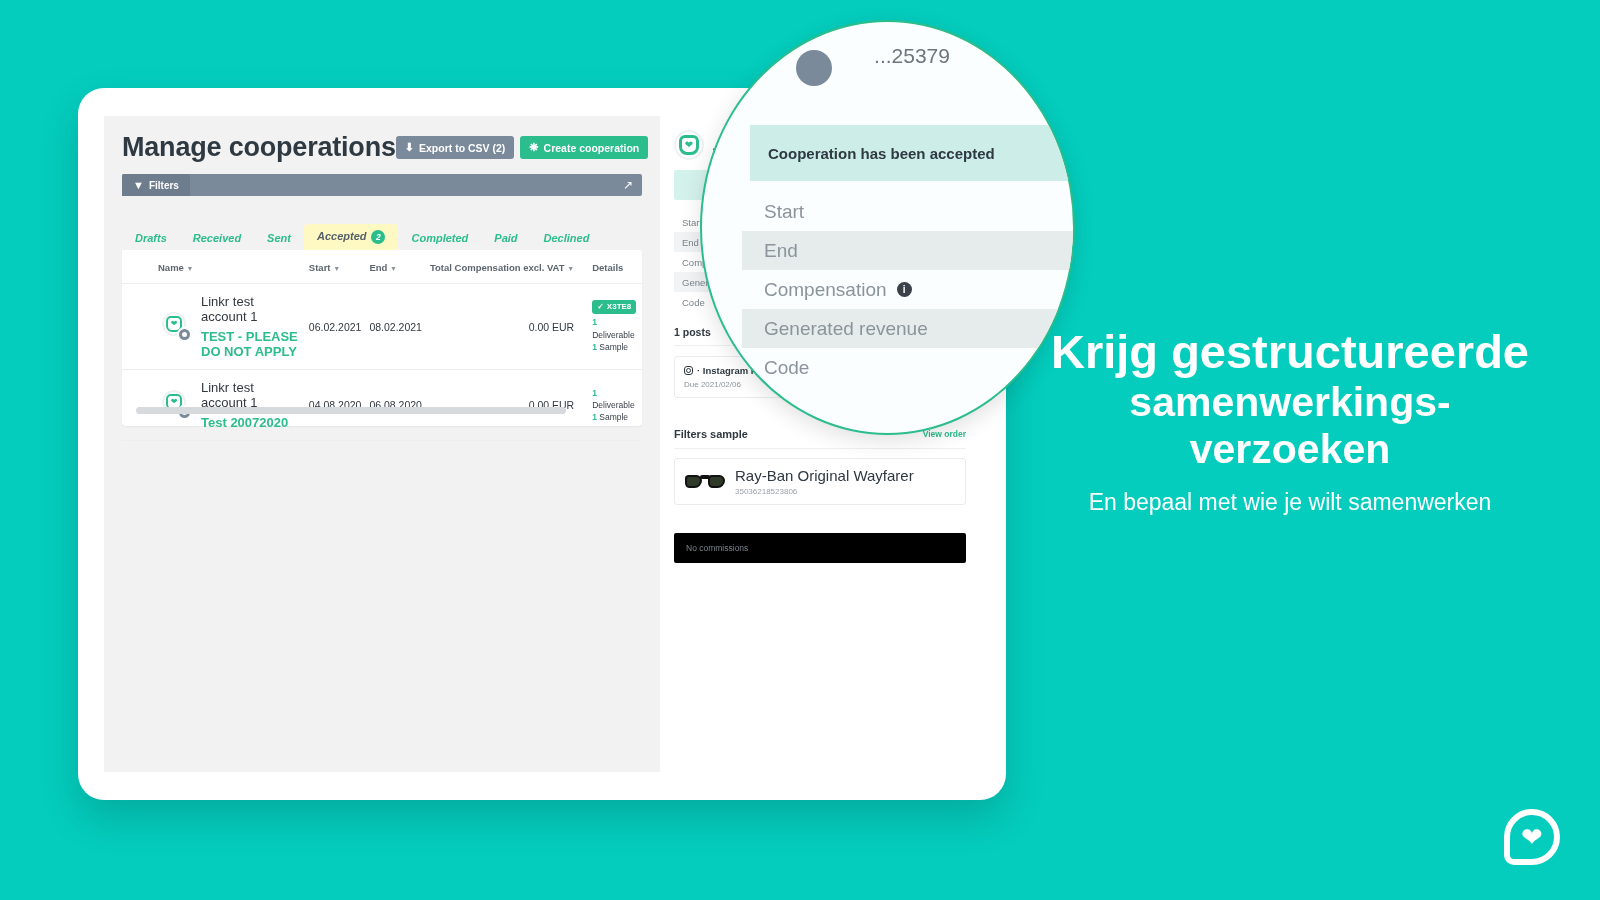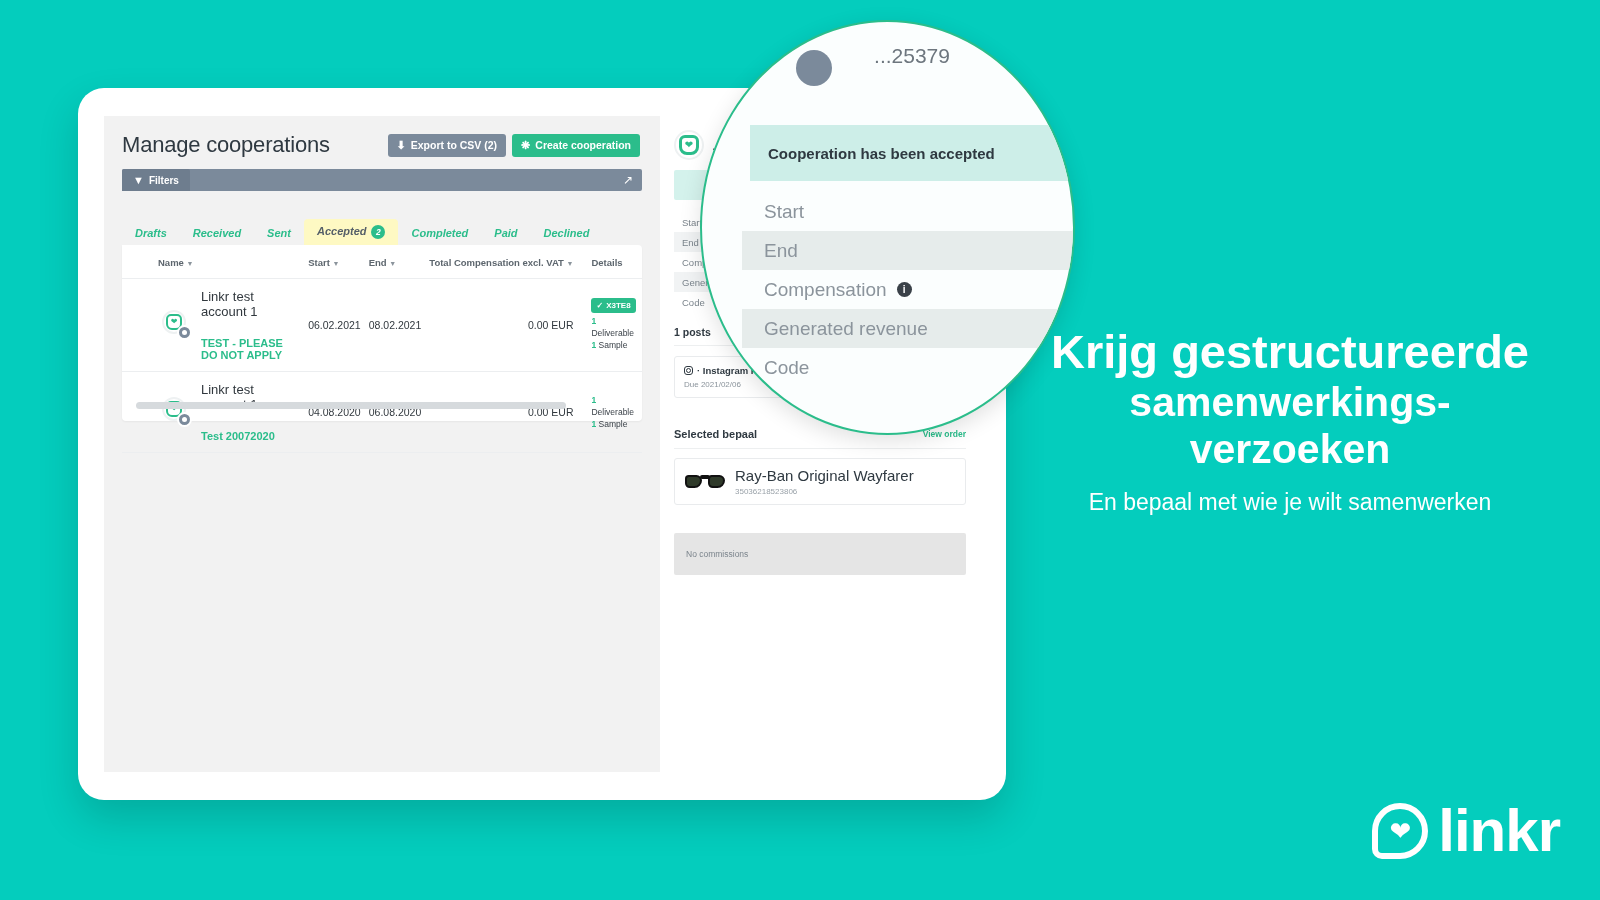--- a/index.html
+++ b/index.html
@@ -33,21 +33,21 @@
     left: 0; top: 0;
     width: 556px; height: 100%;
     background: #f2f2f2;
     padding: 16px 18px 0 18px;
   }
   .page-head {
     display: flex; align-items: center; justify-content: space-between;
     padding-right: 2px;
   }
   .page-title {
-    font-size: 22px; font-weight: 400; color: #2f3941;
+    font-size: 27px; font-weight: 700; color: #2f3941;
     letter-spacing: -0.2px; white-space: nowrap;
   }
   .head-btns { display: flex; gap: 6px; align-items: center; }
   .btn {
     display: inline-flex; align-items: center; gap: 5px;
     height: 23px; padding: 0 9px;
     border-radius: 3px; border: none;
     font-size: 10.5px; font-weight: bold; color: #fff;
     white-space: nowrap; cursor: pointer;
   }
@@ -111,21 +111,21 @@
   table.coop th.num, table.coop td.num { text-align: right; }
   table.coop td {
     padding: 10px 4px;
     border-bottom: 1px solid #eceef0;
     font-size: 10.5px; color: #31383e;
     vertical-align: middle;
   }
   .caret { font-size: 7px; color:#8b949c; }
   .name-cell { display: flex; align-items: center; gap: 9px; padding-left: 36px; }
   .name-txt .n1 { font-size: 13px; color: #31383e; }
-  .name-txt .n2 { font-size: 11px; color: #2bbd8b; font-weight: bold; margin-top: 18px; }
+  .name-txt .n2 { font-size: 13px; color: #2bbd8b; font-weight: bold; margin-top: 5px; }
 
   .avatar {
     position: relative; width: 30px; height: 30px; flex: none;
   }
   .av-shield {
     position:absolute; left:0; top:0; width: 24px; height: 24px;
     border-radius: 50%;
     background: #fff;
     border: 2px solid #eef1f2;
     display:flex; align-items:center; justify-content:center;
@@ -239,21 +239,21 @@
   .glasses .lens.l { left: 0; }
   .glasses .lens.r { right: 0; }
   .glasses .bridge {
     position:absolute; left: 15px; top: 2px; width: 10px; height: 4px;
     background:#111; border-radius: 2px;
   }
   .sample-name { font-size: 15px; color: #2f3941; }
   .sample-sku { font-size: 8px; color: #9aa2a9; margin-top: 3px; }
 
   .no-comm {
-    margin-top: 28px; height: 42px; background: #e5e5e5;
+    margin-top: 28px; height: 30px; background: #000000;
     display:flex; align-items:center;
     padding: 0 12px; font-size: 8.5px; color: #7b848c;
     border-radius: 2px;
   }
 
   
   .magnifier {
     position: absolute;
     left: 700px; top: 20px;
     width: 375px; height: 415px;
@@ -510,21 +510,21 @@
 
       <div class="post-card">
         <div class="post-title">
           <span class="ig-ico"></span>
           <span>· Instagram Po</span>
         </div>
         <div class="post-due">Due 2021/02/06</div>
       </div>
 
       <div class="sec-head">
-        <span class="sec-title">Selected bepaal</span>
+        <span class="sec-title">Filters sample</span>
         <span class="sec-link">View order</span>
       </div>
 
       <div class="sample-card">
         <div class="glasses">
           <div class="lens l"></div>
             <div class="bridge"></div>
             <div class="lens r"></div>
         </div>
         <div>
@@ -569,14 +569,13 @@
   <div class="promo-l1">Krijg gestructureerde</div>
   <div class="promo-l2">samenwerkings-</div>
   <div class="promo-l3">verzoeken</div>
   <div class="promo-sub">En bepaal met wie je wilt samenwerken</div>
 </div>
 
 <div class="logo">
   <div class="logo-mark">
     <span class="heart">❤</span>
   </div>
-  <div class="logo-text">linkr</div>
 </div>
 
 </body></html>

